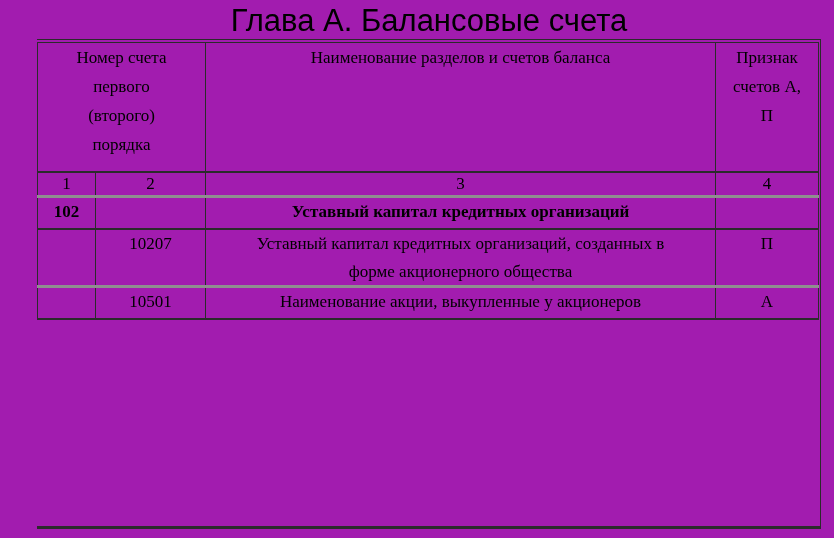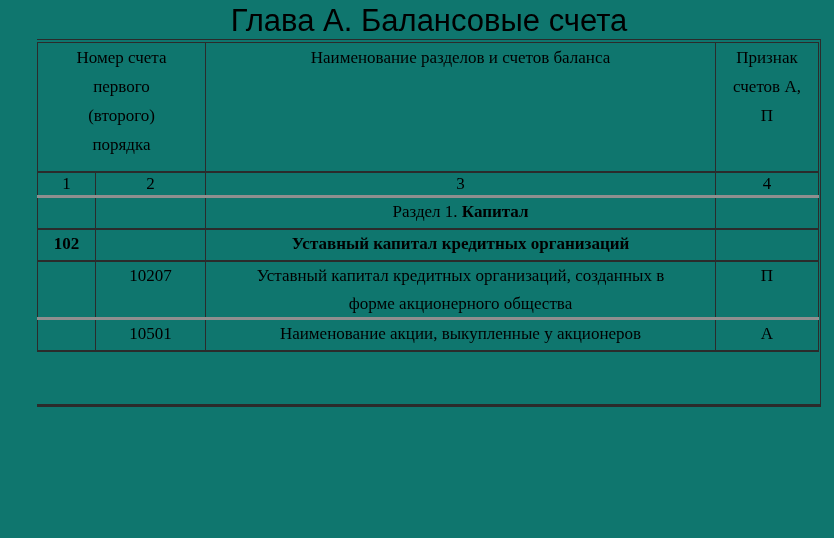--- a/index.html
+++ b/index.html
@@ -1,27 +1,27 @@
 <!DOCTYPE html>
 <html><head>
 <meta charset="utf-8">
 <style>
   html,body{margin:0;padding:0;background:#fff;}
   .page{
-    position:relative;width:834px;height:538px;background:#0f766e;
+    position:relative;width:834px;height:538px;background:#a21caf;
     font-family:"Liberation Serif","DejaVu Serif",serif;color:#000;
     overflow:hidden;
   }
   .title{
     position:absolute;top:2px;left:37px;width:784px;
     text-align:center;font-family:"Liberation Sans","DejaVu Sans",sans-serif;
     font-size:31px;font-weight:400;color:#000;line-height:38px;white-space:nowrap;
   }
   .outer{
-    position:absolute;top:39px;left:37px;width:784px;height:368px;
+    position:absolute;top:39px;left:37px;width:784px;height:490px;
     box-sizing:border-box;
     border-top:1px solid #2b2b2b;
     border-right:1px solid #2b2b2b;
     border-bottom:3px solid #2b2b2b;
     padding:2px 2px 0 0;
     overflow:hidden;
   }
   table.acc{
     border-collapse:collapse;table-layout:fixed;width:100%;
     font-size:17px;
@@ -73,26 +73,20 @@
 П</td>
       </tr>
 
       <tr class="r-nums rule-gray">
         <td class="c">1</td>
         <td class="c">2</td>
         <td class="c">3</td>
         <td class="c">4</td>
       </tr>
 
-      <tr class="r-section">
-        <td></td>
-        <td></td>
-        <td class="c"><span class="sec-prefix">Раздел 1. </span><span class="sec-bold">Капитал</span></td>
-        <td></td>
-      </tr>
 
       <tr class="r-one row-bold">
         <td class="c">102</td>
         <td class="c"></td>
         <td class="name ml">Уставный капитал кредитных организаций</td>
         <td class="c"></td>
       </tr>
 
       <tr class="r-two rule-gray">
         <td class="c"></td>

